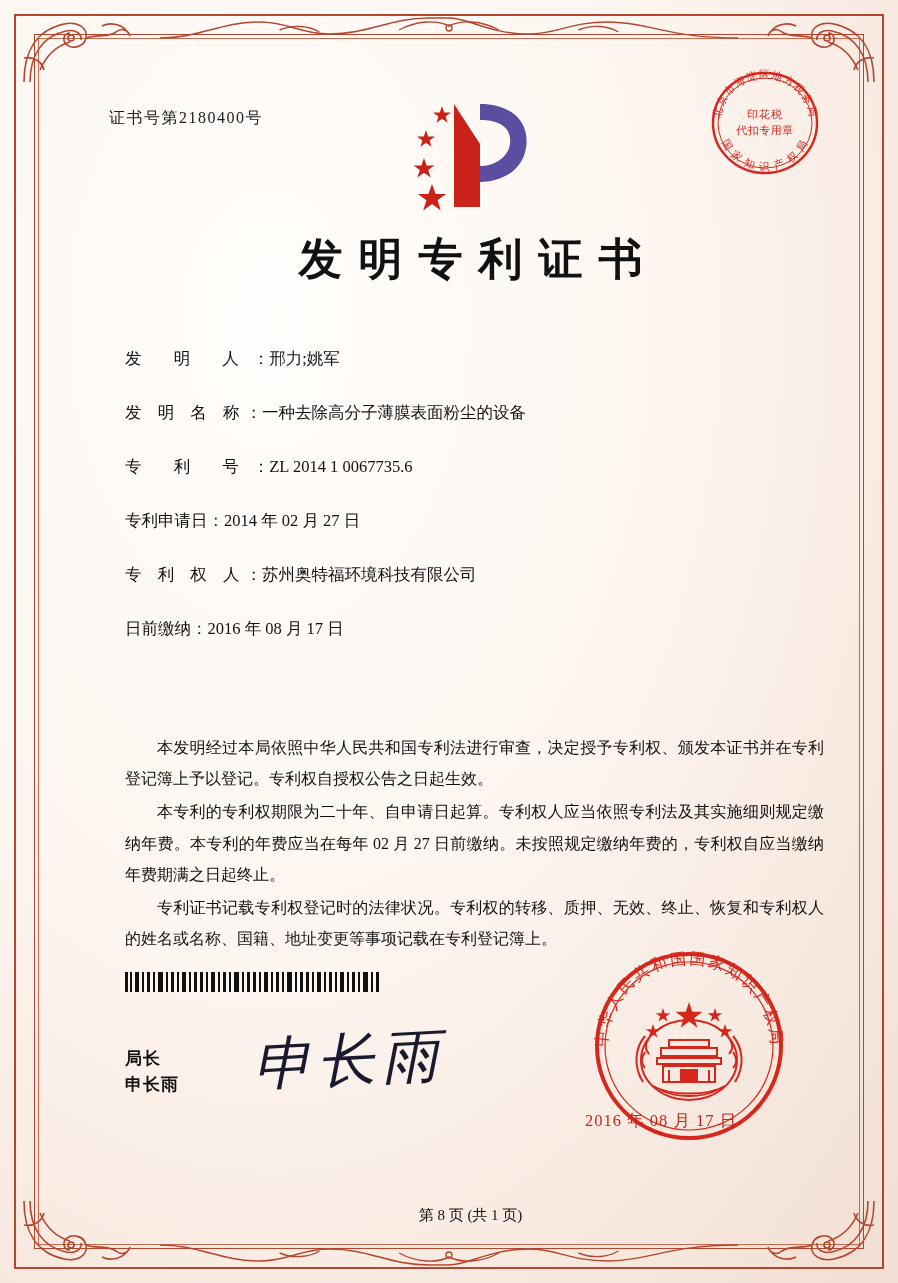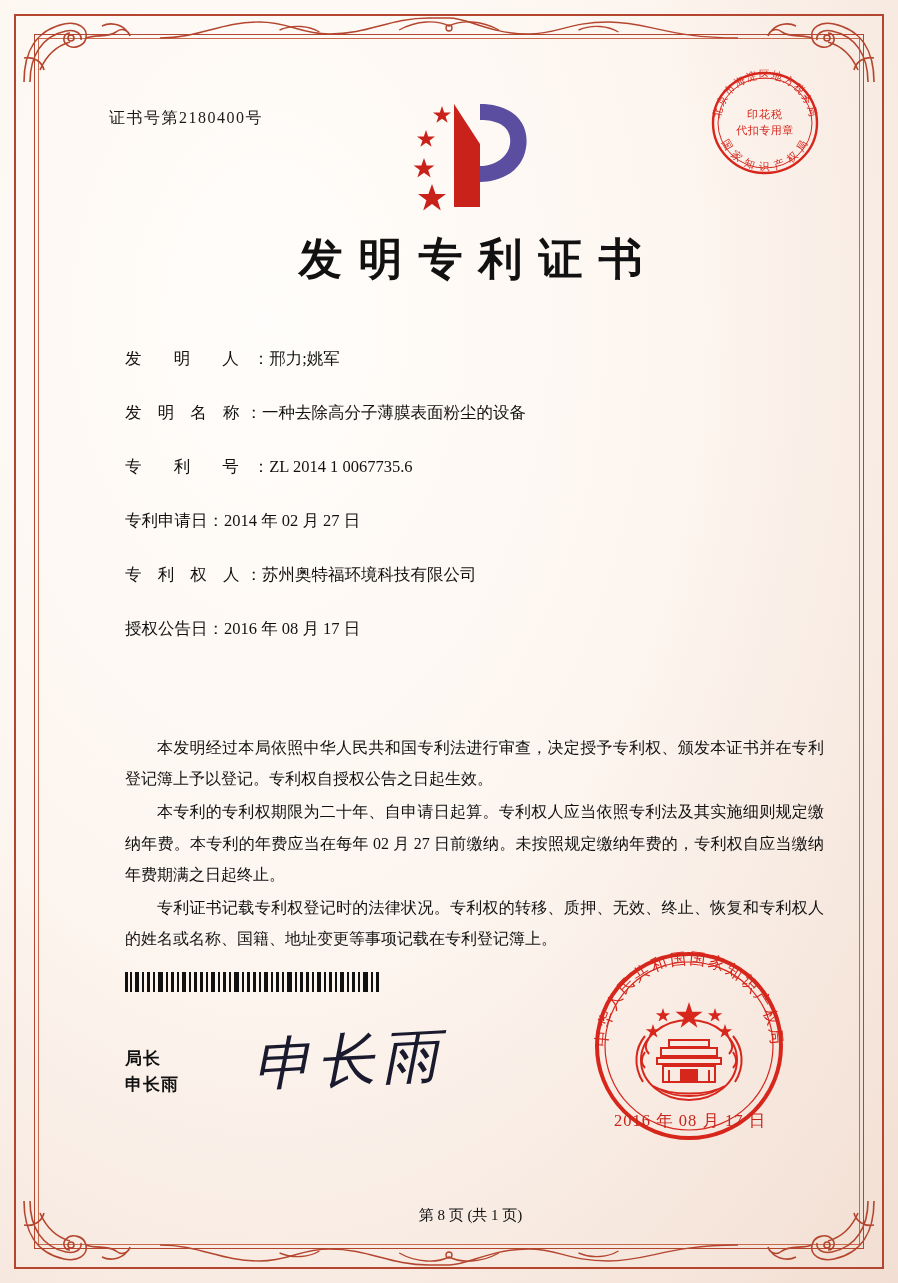--- a/index.html
+++ b/index.html
@@ -185,21 +185,21 @@
   
   .seal-big {
     position: absolute;
     left: 480px;
     top: 880px;
     width: 212px;
     height: 212px;
   }
   .seal-date {
     position: absolute;
-    left: 511px;
+    left: 482px;
     top: 1050px;
     font-size: 16.5px;
     color: #c8241b;
     letter-spacing: 1px;
     font-family: "Liberation Serif", "DejaVu Serif", serif;
   }
 
   .footer {
     position: absolute;
     bottom: 8px;
@@ -315,21 +315,21 @@
       <div class="field">
         <span class="lbl sp3">专 利 号</span><span class="val">：ZL 2014 1 0067735.6</span>
       </div>
       <div class="field">
         <span class="lbl">专利申请日</span><span class="val">：2014 年 02 月 27 日</span>
       </div>
       <div class="field">
         <span class="lbl sp1">专 利 权 人</span><span class="val">：苏州奥特福环境科技有限公司</span>
       </div>
       <div class="field">
-        <span class="lbl">授权公告日</span><span class="val">：2016 年 08 月 17 日</span>
+        <span class="lbl">日前缴纳</span><span class="val">：2016 年 08 月 17 日</span>
       </div>
     </div>
 
     <div class="paragraphs">
       <p>本发明经过本局依照中华人民共和国专利法进行审查，决定授予专利权、颁发本证书并在专利登记簿上予以登记。专利权自授权公告之日起生效。</p>
       <p>本专利的专利权期限为二十年、自申请日起算。专利权人应当依照专利法及其实施细则规定缴纳年费。本专利的年费应当在每年 02 月 27 日前缴纳。未按照规定缴纳年费的，专利权自应当缴纳年费期满之日起终止。</p>
       <p>专利证书记载专利权登记时的法律状况。专利权的转移、质押、无效、终止、恢复和专利权人的姓名或名称、国籍、地址变更等事项记载在专利登记簿上。</p>
     </div>
 
     <div class="barcode">

